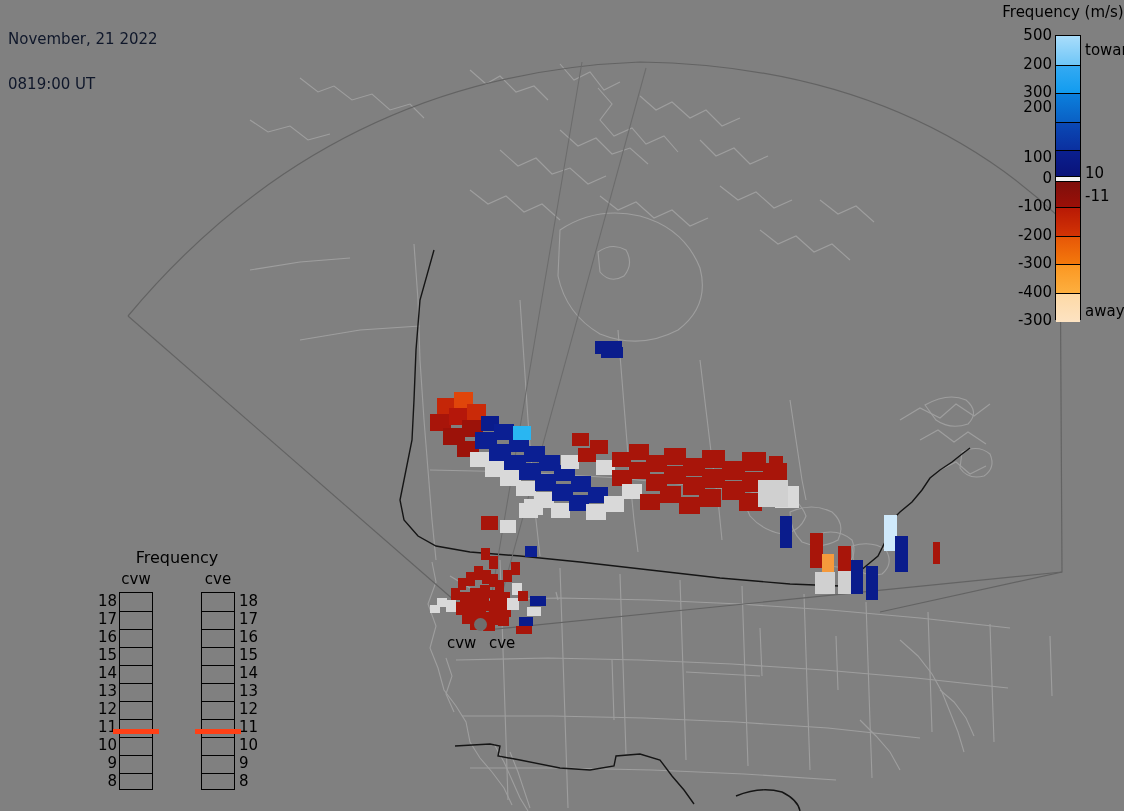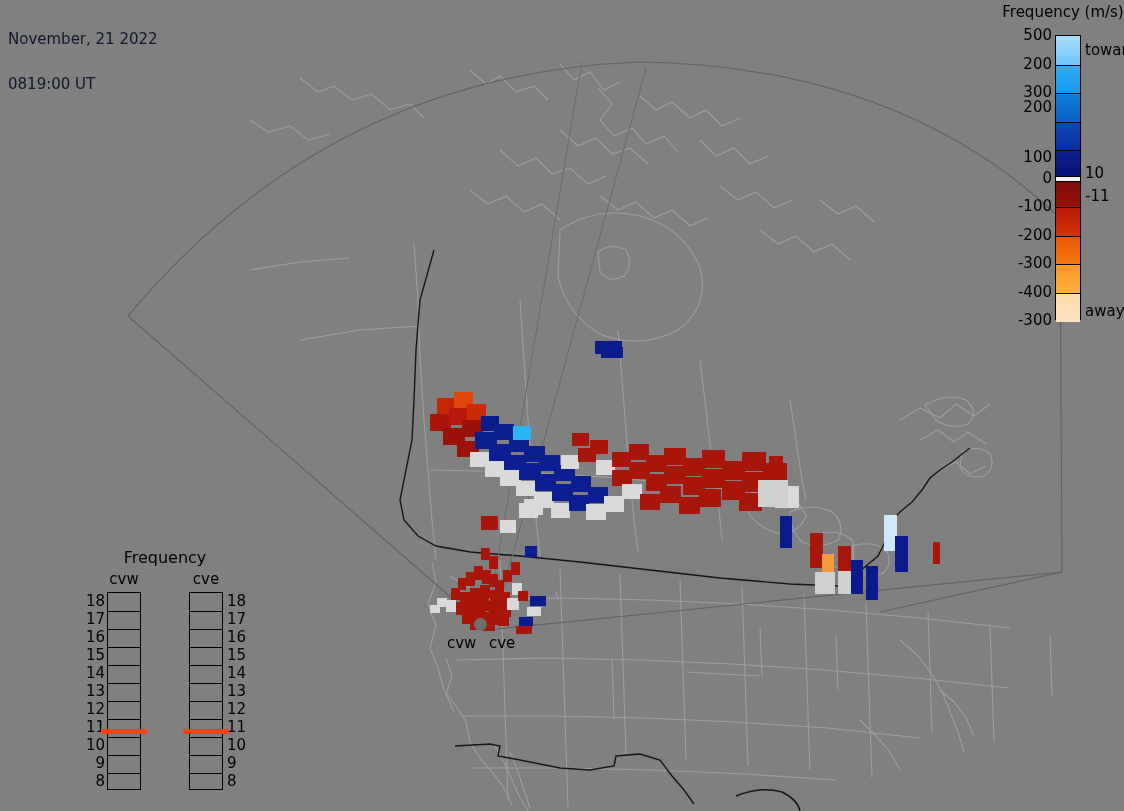--- a/index.html
+++ b/index.html
@@ -20,21 +20,21 @@
 
   
   #cbar{left:1005px;top:0px;width:119px;height:330px;}
   #cbar-title{position:absolute;left:-3px;top:3px;width:122px;text-align:center;font-size:15px;white-space:nowrap;}
   #cbar-box{position:absolute;left:50px;top:35px;width:26px;height:285px;border:1px solid #000;box-sizing:border-box;}
   .cband{position:absolute;left:0;width:100%;}
   .cbar-tick{position:absolute;right:72px;font-size:15px;text-align:right;white-space:nowrap;transform:translateY(-50%);}
   .cbar-side{position:absolute;left:80px;font-size:15px;white-space:nowrap;transform:translateY(-50%);}
 
   
-  #freq{left:85px;top:548px;width:160px;height:240px;}
+  #freq{left:97px;top:548px;width:160px;height:240px;}
   #freq-title{position:absolute;left:0;top:0;width:160px;text-align:center;font-size:16px;}
   .fcolhdr{position:absolute;top:22px;font-size:15px;text-align:center;width:46px;}
   .fbox{position:absolute;top:44px;width:34px;height:198px;border:1px solid #000;box-sizing:border-box;}
   .fseg{position:absolute;left:0;width:100%;border-top:1px solid #000;box-sizing:border-box;}
   .flab{position:absolute;font-size:15px;transform:translateY(-50%);white-space:nowrap;}
   .fmark{position:absolute;height:5px;background:#ff4016;}
 
   
   .sitelabel{position:absolute;font-size:15px;color:#000;white-space:nowrap;}
   #sitedot{position:absolute;width:13px;height:13px;border-radius:50%;background:#6e6e6e;}

